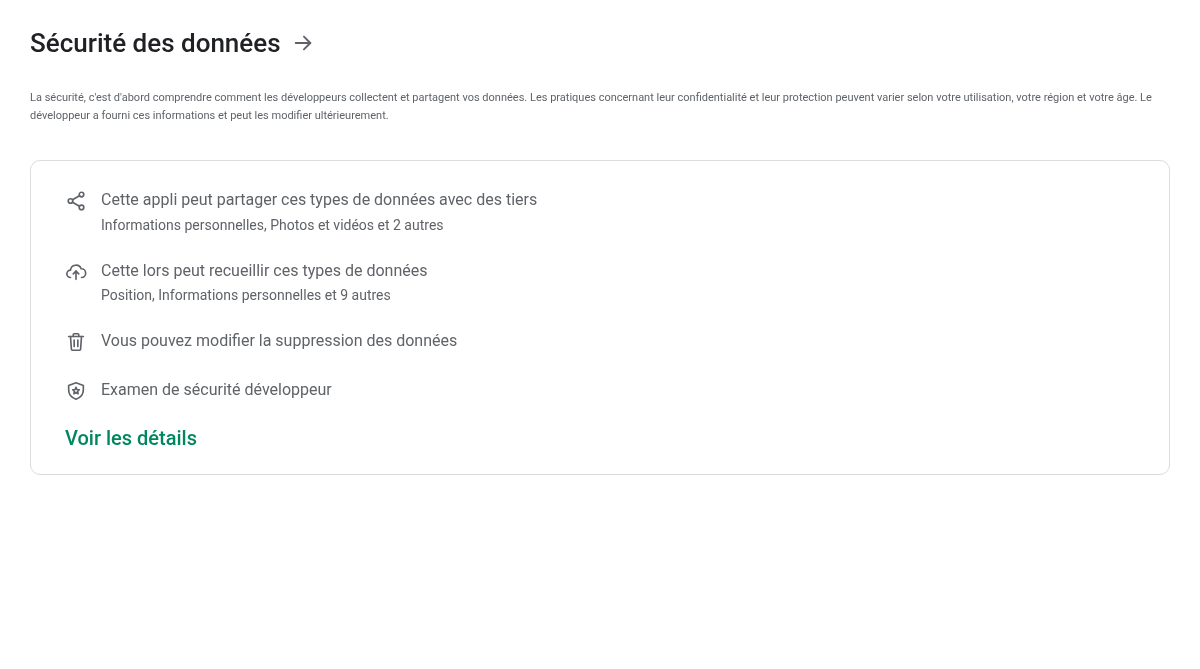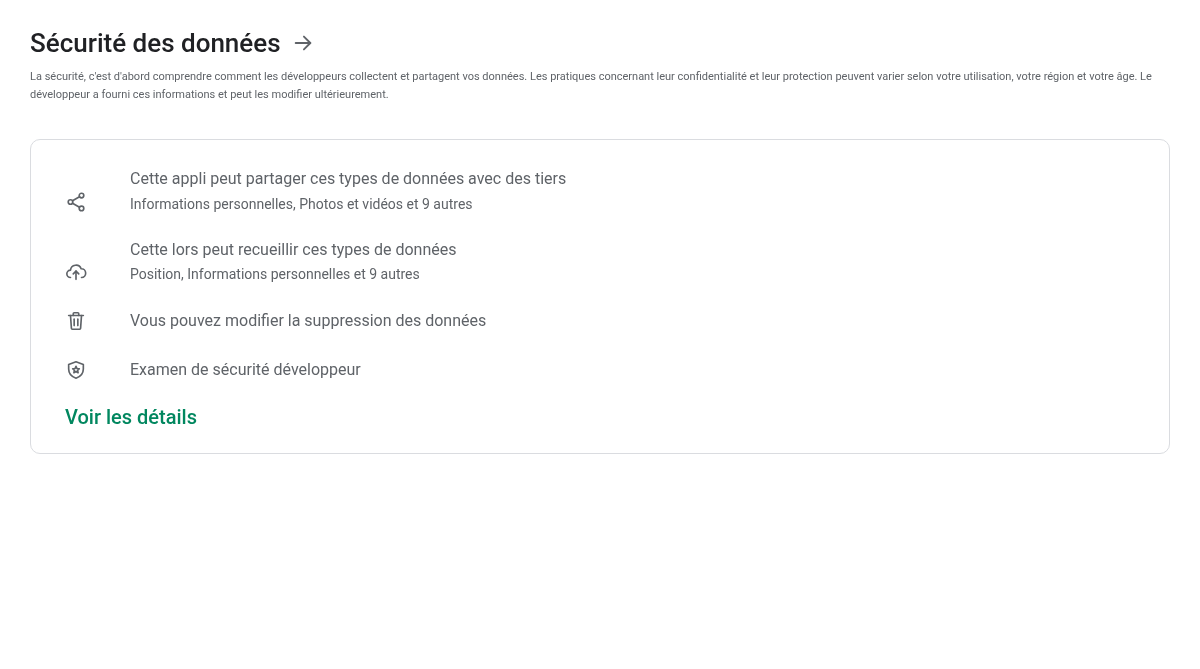--- a/index.html
+++ b/index.html
@@ -7,21 +7,21 @@
     font-family: -apple-system, BlinkMacSystemFont, "Segoe UI", Roboto, Helvetica, Arial, sans-serif;
     background: #ffffff;
     color: #202124;
     padding: 28px 30px;
     width: 1200px;
   }
   .header {
     display: flex;
     align-items: center;
     gap: 8px;
-    margin-bottom: 10px;
+    margin-bottom: 31px;
   }
   .title {
     font-size: 26px;
     font-weight: 500;
     color: #202124;
   }
   .arrow-btn {
     display: inline-flex;
     align-items: center;
     justify-content: center;
@@ -39,22 +39,22 @@
     max-width: 1140px;
   }
   .card {
     border: 1px solid #dadce0;
     border-radius: 10px;
     padding: 28px 34px 24px 34px;
     max-width: 1140px;
   }
   .item {
     display: flex;
-    align-items: flex-end;
-    gap: 43px;
+    align-items: flex-start;
+    gap: 14px;
     margin-bottom: 26px;
   }
   .item:last-of-type { margin-bottom: 20px; }
   .icon {
     flex: 0 0 22px;
     width: 22px;
     height: 22px;
     color: #5f6368;
     display: flex;
     align-items: center;
@@ -105,21 +105,21 @@
       <svg viewBox="0 0 24 24" fill="none" stroke="currentColor" stroke-width="1.8" stroke-linecap="round" stroke-linejoin="round">
         <circle cx="18" cy="5" r="2.5"></circle>
         <circle cx="6" cy="12" r="2.5"></circle>
         <circle cx="18" cy="19" r="2.5"></circle>
         <line x1="8.2" y1="10.7" x2="15.8" y2="6.3"></line>
         <line x1="8.2" y1="13.3" x2="15.8" y2="17.7"></line>
       </svg>
     </span>
     <div class="text-block">
       <div class="item-title">Cette appli peut partager ces types de données avec des tiers</div>
-      <div class="item-sub">Informations personnelles, Photos et vidéos et 9 autres</div>
+      <div class="item-sub">Informations personnelles, Photos et vidéos et 2 autres</div>
     </div>
   </div>
 
   <div class="item">
     <span class="icon">
       <svg viewBox="0 0 24 24" fill="none" stroke="currentColor" stroke-width="1.8" stroke-linecap="round" stroke-linejoin="round">
         <path d="M6 18a4 4 0 0 1 0-8 6 6 0 0 1 11.6-1.5A4.5 4.5 0 0 1 18 18"></path>
         <line x1="12" y1="11" x2="12" y2="20"></line>
         <polyline points="9 14 12 11 15 14"></polyline>
       </svg>

